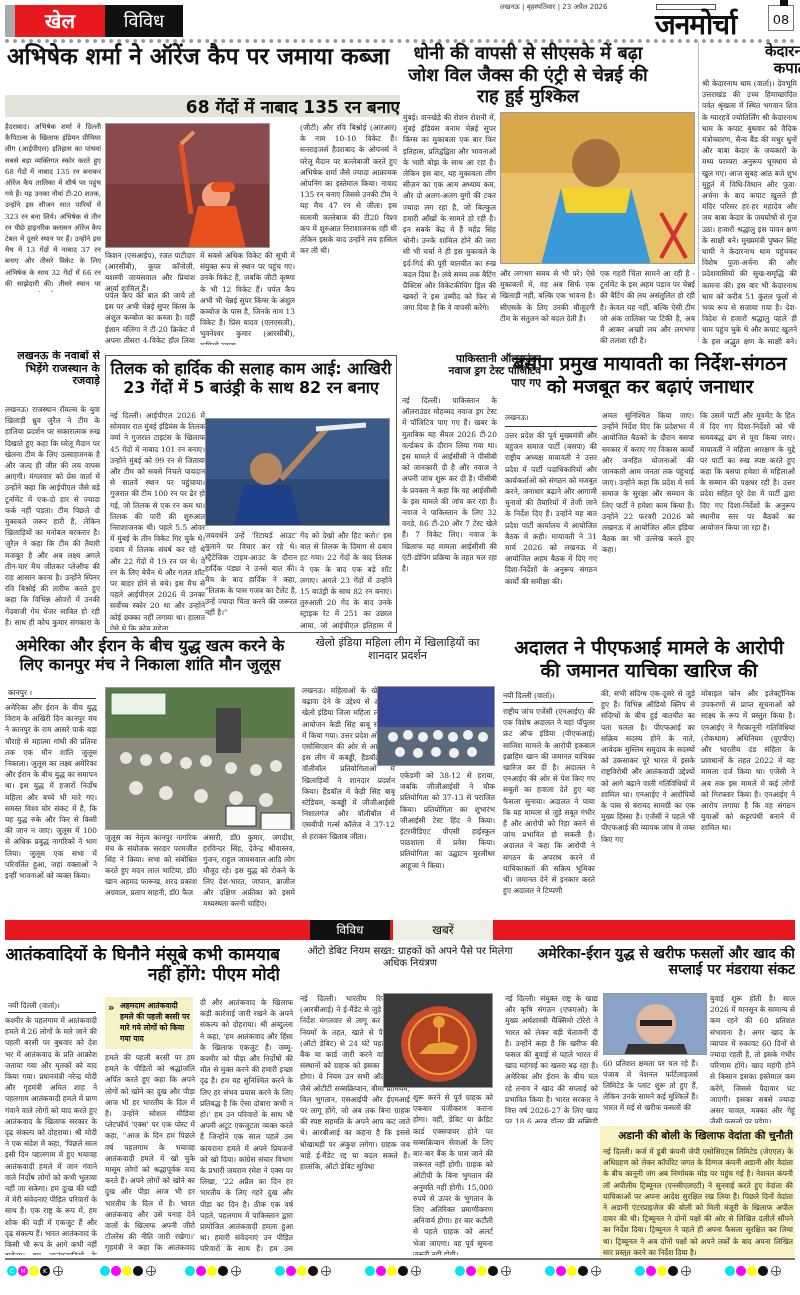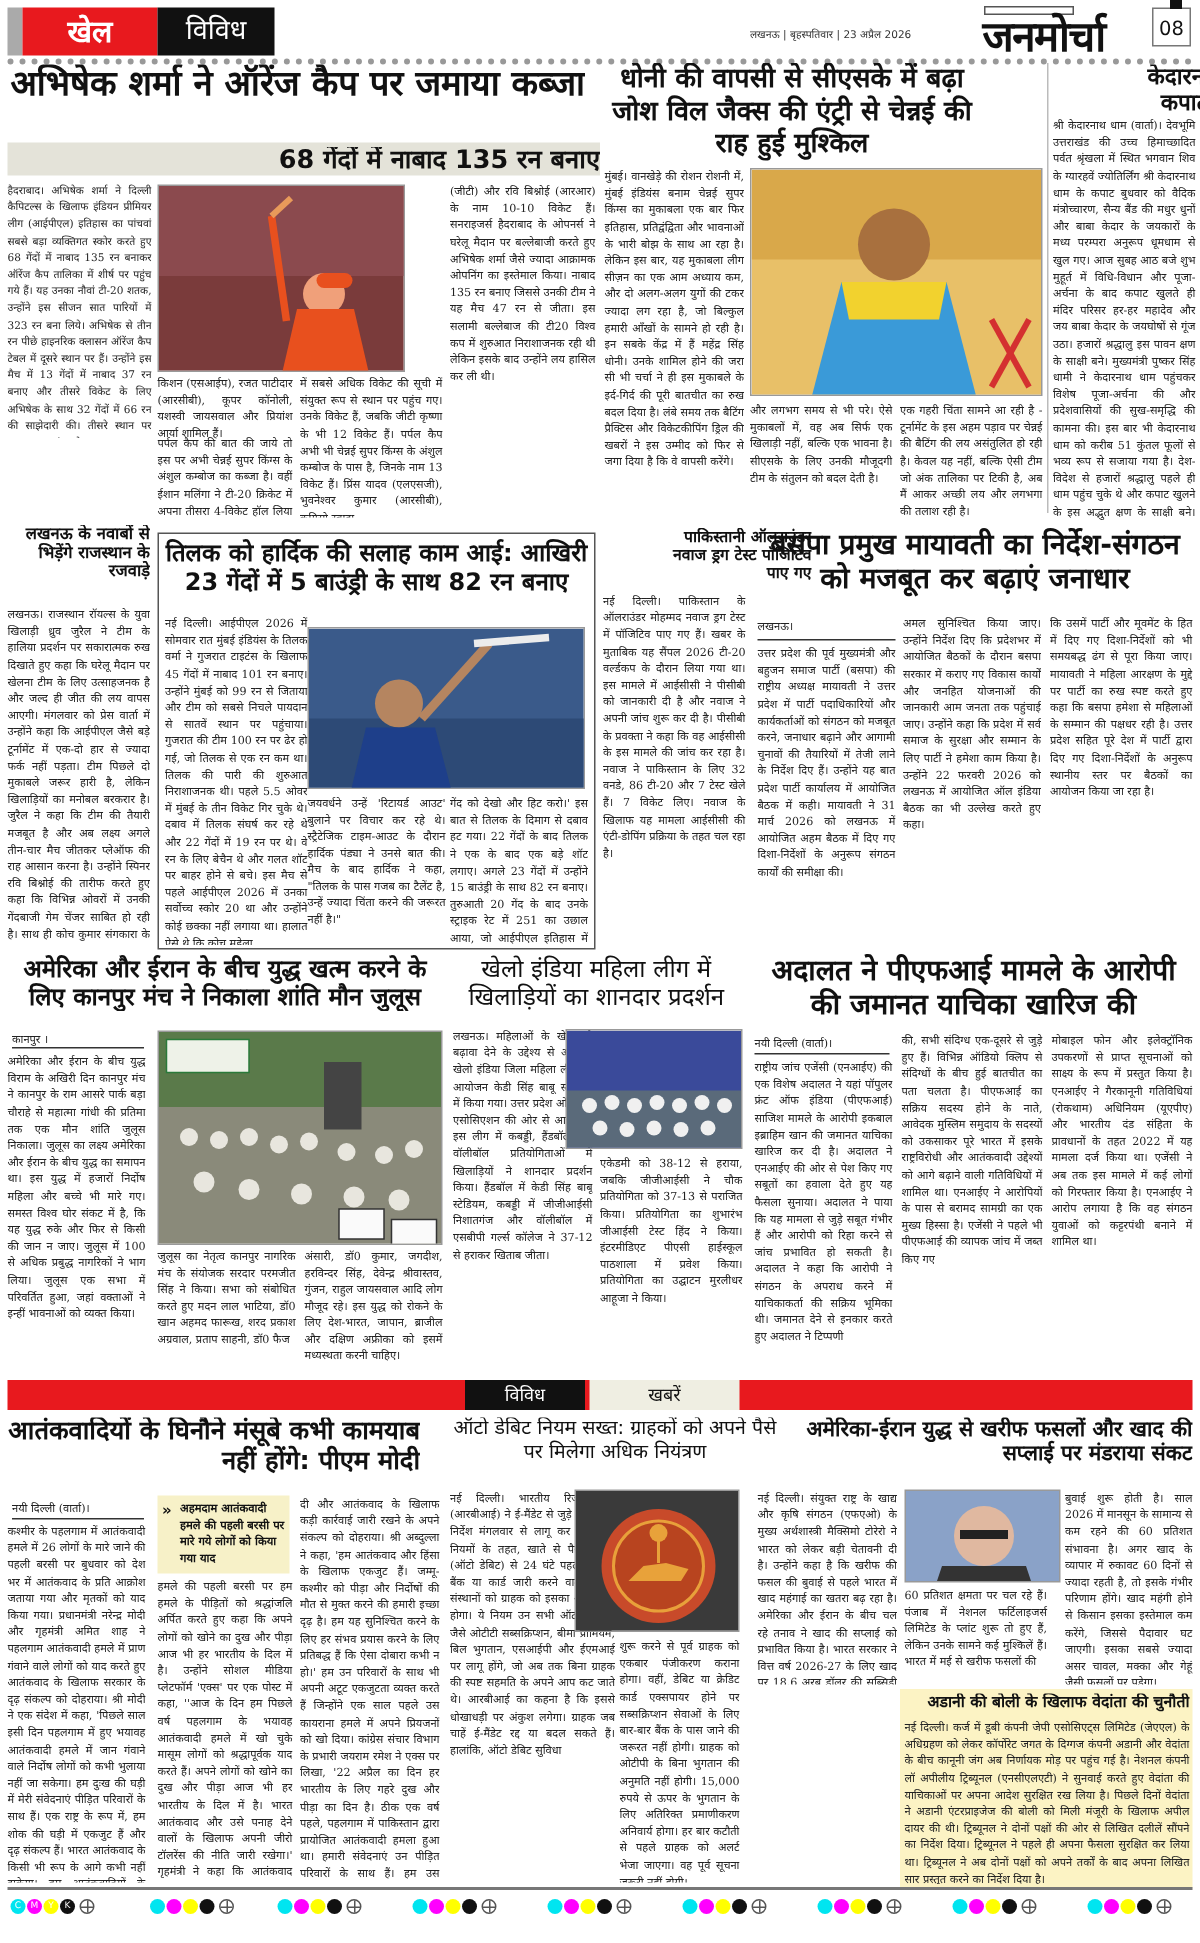--- a/index.html
+++ b/index.html
@@ -16,21 +16,21 @@
   .dateline{font-family:"DejaVu Serif","Liberation Serif",serif;font-size:7.4px;color:#222;}
   .vline{border-left:1px solid #bbb;}
 </style>
 </head>
 <body>
 
 <div class="abs" style="left:0;top:0;width:800px;height:38px;">
   <div class="abs" style="left:5px;top:5px;width:10px;height:32px;background:#aaa;"></div>
   <div class="abs" style="left:15px;top:5px;width:90px;height:32px;background:#e8191e;color:#fff;font-weight:bold;font-size:20px;text-align:center;line-height:32px;">खेल</div>
   <div class="abs" style="left:105px;top:5px;width:78px;height:32px;background:#111;color:#fff;font-size:18px;text-align:center;line-height:32px;">विविध</div>
-  <div class="abs" style="left:500px;top:18px;font-size:7px;color:#333;">लखनऊ | बृहस्पतिवार | 23 अप्रैल 2026</div>
+  <div class="abs" style="left:500px;top:2px;font-size:7px;color:#333;">लखनऊ | बृहस्पतिवार | 23 अप्रैल 2026</div>
   <div class="abs" style="left:656px;top:4px;width:60px;height:6px;border:1px solid #555;"></div>
   <div class="abs" style="left:655px;top:4px;font-size:28px;font-weight:bold;color:#111;letter-spacing:-1px;">जनमोर्चा</div>
   <div class="abs" style="left:768px;top:5px;width:26px;height:26px;border:1px solid #777;font-size:13px;text-align:center;line-height:28px;">08</div>
   <div class="abs" style="left:780px;top:0px;width:8px;height:6px;background:#111;"></div>
 </div>
 <div class="abs rule" style="left:5px;top:39px;width:790px;"></div>
 
 <div class="abs hl" style="left:5px;top:43px;width:385px;font-size:23px;">अभिषेक शर्मा ने ऑरेंज कैप पर जमाया कब्जा</div>
 <div class="abs" style="left:5px;top:95px;width:395px;height:22px;background:#e4e3d9;"></div>
 <div class="abs hl" style="left:5px;top:98px;width:395px;font-size:17px;">68 गेंदों में नाबाद 135 रन बनाए</div>
@@ -126,21 +126,21 @@
         <circle cx="130" cy="110" r="7"></circle>
         <circle cx="160" cy="112" r="7"></circle>
       </g>
     <rect x="120" y="118" width="30" height="20" fill="#fafafa" stroke="#333"></rect>
     <rect x="155" y="125" width="30" height="18" fill="#fafafa" stroke="#333"></rect>
   </svg>
 </div>
 <div class="abs caption" style="left:105px;top:832px;width:92px;height:75px;">जुलूस का नेतृत्व कानपुर नागरिक मंच के संयोजक सरदार परमजीत सिंह ने किया। सभा को संबोधित करते हुए मदन लाल भाटिया, डॉ0 खान अहमद फारूख, शरद प्रकाश अग्रवाल, प्रताप साहनी, डॉ0 फैज</div>
 <div class="abs caption" style="left:203px;top:832px;width:92px;height:75px;">अंसारी, डॉ0 कुमार, जगदीश, हरविन्दर सिंह, देवेन्द्र श्रीवास्तव, गुंजन, राहुल जायसवाल आदि लोग मौजूद रहे। इस युद्ध को रोकने के लिए देश-भारत, जापान, ब्राजील और दक्षिण अफ्रीका को इसमें मध्यस्थता करनी चाहिए।</div>
 
-<div class="abs hl-cond" style="left:300px;top:636px;width:195px;font-size:16px;">खेलो इंडिया महिला लीग में खिलाड़ियों का शानदार प्रदर्शन</div>
+<div class="abs hl-cond" style="left:300px;top:636px;width:195px;font-size:11px;">खेलो इंडिया महिला लीग में खिलाड़ियों का शानदार प्रदर्शन</div>
 <div class="abs body-text" style="left:302px;top:685px;width:93px;height:222px;">लखनऊ। महिलाओं के खेल को बढ़ावा देने के उद्देश्य से अस्मिता खेलो इंडिया जिला महिला लीग का आयोजन केडी सिंह बाबू स्टेडियम में किया गया। उत्तर प्रदेश ओलंपिक एसोसिएशन की ओर से आयोजित इस लीग में कबड्डी, हैंडबॉल और वॉलीबॉल प्रतियोगिताओं में खिलाड़ियों ने शानदार प्रदर्शन किया। हैंडबॉल में केडी सिंह बाबू स्टेडियम, कबड्डी में जीजीआईसी निशातगंज और वॉलीबॉल में एसबीपी गर्ल्स कॉलेज ने 37-12 से हराकर खिताब जीता।</div>
 <div class="abs photo" style="left:377px;top:686px;width:118px;height:80px;">
   <svg width="118" height="80">
     <rect width="118" height="80" fill="#3a4a9a"></rect>
     <rect x="0" y="40" width="118" height="40" fill="#5a6a7a"></rect>
     <g fill="#f0f0f0">
         <circle cx="15" cy="50" r="5"></circle>
         <circle cx="30" cy="48" r="5"></circle>
         <circle cx="45" cy="50" r="5"></circle>
         <circle cx="60" cy="48" r="5"></circle>
@@ -171,21 +171,21 @@
 <div class="abs hl" style="left:5px;top:945px;width:275px;font-size:17px;">आतंकवादियों के घिनौने मंसूबे कभी कामयाब नहीं होंगे: पीएम मोदी</div>
 <div class="abs dateline" style="left:8px;top:1000px;">नयी दिल्ली (वार्ता)।</div>
 <div class="abs" style="left:8px;top:1012px;width:88px;border-top:1px solid #333;"></div>
 <div class="abs body-text" style="left:5px;top:1015px;width:92px;height:240px;">कश्मीर के पहलगाम में आतंकवादी हमले में 26 लोगों के मारे जाने की पहली बरसी पर बुधवार को देश भर में आतंकवाद के प्रति आक्रोश जताया गया और मृतकों को याद किया गया। प्रधानमंत्री नरेन्द्र मोदी और गृहमंत्री अमित शाह ने पहलगाम आतंकवादी हमले में प्राण गंवाने वाले लोगों को याद करते हुए आतंकवाद के खिलाफ सरकार के दृढ़ संकल्प को दोहराया। श्री मोदी ने एक संदेश में कहा, 'पिछले साल इसी दिन पहलगाम में हुए भयावह आतंकवादी हमले में जान गंवाने वाले निर्दोष लोगों को कभी भुलाया नहीं जा सकेगा। हम दुःख की घड़ी में मेरी संवेदनाएं पीड़ित परिवारों के साथ हैं। एक राष्ट्र के रूप में, हम शोक की घड़ी में एकजुट हैं और दृढ़ संकल्प हैं। भारत आतंकवाद के किसी भी रूप के आगे कभी नहीं झुकेगा। हम आतंकवादियों के घिनौने मंसूबे कभी कामयाब नहीं होने देंगे।'</div>
 <div class="abs" style="left:105px;top:997px;width:88px;height:52px;background:#f7f1c8;"></div>
 <div class="abs" style="left:108px;top:1002px;font-size:10px;font-weight:bold;">»</div>
 <div class="abs" style="left:120px;top:1000px;width:70px;font-size:7.6px;font-weight:bold;line-height:11px;">अहमदाम आतंकवादी हमले की पहली बरसी पर मारे गये लोगों को किया गया याद</div>
 <div class="abs body-text" style="left:105px;top:1052px;width:90px;height:203px;">हमले की पहली बरसी पर हम हमले के पीड़ितों को श्रद्धांजलि अर्पित करते हुए कहा कि अपने लोगों को खोने का दुख और पीड़ा आज भी हर भारतीय के दिल में है। उन्होंने सोशल मीडिया प्लेटफॉर्म 'एक्स' पर एक पोस्ट में कहा, ''आज के दिन हम पिछले वर्ष पहलगाम के भयावह आतंकवादी हमले में खो चुके मासूम लोगों को श्रद्धापूर्वक याद करते हैं। अपने लोगों को खोने का दुख और पीड़ा आज भी हर भारतीय के दिल में है। भारत आतंकवाद और उसे पनाह देने वालों के खिलाफ अपनी जीरो टॉलरेंस की नीति जारी रखेगा।' गृहमंत्री ने कहा कि आतंकवाद मानवता का सबसे बड़ा दुश्मन है, जिसके खिलाफ हमें एकजुट होकर लड़ना और उसे परास्त करना होगा। जम्मू-कश्मीर के उप राज्यपाल मनोज सिन्हा और मुख्यमंत्री उमर अब्दुल्ला ने पीड़ितों को श्रद्धांजलि दी।</div>
 <div class="abs body-text" style="left:200px;top:997px;width:93px;height:258px;">दी और आतंकवाद के खिलाफ कड़ी कार्रवाई जारी रखने के अपने संकल्प को दोहराया। श्री अब्दुल्ला ने कहा, 'हम आतंकवाद और हिंसा के खिलाफ एकजुट हैं। जम्मू-कश्मीर को पीड़ा और निर्दोषों की मौत से मुक्त करने की हमारी इच्छा दृढ़ है। हम यह सुनिश्चित करने के लिए हर संभव प्रयास करने के लिए प्रतिबद्ध हैं कि ऐसा दोबारा कभी न हो।' हम उन परिवारों के साथ भी अपनी अटूट एकजुटता व्यक्त करते हैं जिन्होंने एक साल पहले उस कायराना हमले में अपने प्रियजनों को खो दिया। कांग्रेस संचार विभाग के प्रभारी जयराम रमेश ने एक्स पर लिखा, '22 अप्रैल का दिन हर भारतीय के लिए गहरे दुख और पीड़ा का दिन है। ठीक एक वर्ष पहले, पहलगाम में पाकिस्तान द्वारा प्रायोजित आतंकवादी हमला हुआ था। हमारी संवेदनाएं उन पीड़ित परिवारों के साथ हैं। हम उस स्थानीय घोड़ा-चालक (पोनी वाला) की बहादुरी को भी याद करते हैं जिसने एक पर्यटक को बचाने की कोशिश करते हुए अपनी जान गंवा दी।'</div>
 
-<div class="abs hl-cond" style="left:300px;top:945px;width:220px;font-size:13px;">ऑटो डेबिट नियम सख्त: ग्राहकों को अपने पैसे पर मिलेगा अधिक नियंत्रण</div>
+<div class="abs hl-cond" style="left:300px;top:945px;width:220px;font-size:10px;">ऑटो डेबिट नियम सख्त: ग्राहकों को अपने पैसे पर मिलेगा अधिक नियंत्रण</div>
 <div class="abs body-text" style="left:300px;top:993px;width:110px;height:262px;">नई दिल्ली। भारतीय रिजर्व बैंक (आरबीआई) ने ई-मैंडेट से जुड़े नए दिशा-निर्देश मंगलवार से लागू कर दिए। नए नियमों के तहत, खाते से पैसा काटने (ऑटो डेबिट) से 24 घंटे पहले संबंधित बैंक या कार्ड जारी करने वाले वित्तीय संस्थानों को ग्राहक को इसका अलर्ट देना होगा। ये नियम उन सभी ऑटो भुगतान जैसे ओटीटी सब्सक्रिप्शन, बीमा प्रीमियम, बिल भुगतान, एसआईपी और ईएमआई पर लागू होंगे, जो अब तक बिना ग्राहक की स्पष्ट सहमति के अपने आप कट जाते थे। आरबीआई का कहना है कि इससे धोखाधड़ी पर अंकुश लगेगा। ग्राहक जब चाहें ई-मैंडेट रद्द या बदल सकते हैं। हालांकि, ऑटो डेबिट सुविधा</div>
 <div class="abs photo" style="left:383px;top:993px;width:110px;height:95px;">
   <svg width="110" height="95">
     <rect width="110" height="95" fill="#3a3a3a"></rect>
     <circle cx="55" cy="50" r="38" fill="#c84a2a"></circle>
     <circle cx="55" cy="50" r="30" fill="#b8441f" stroke="#e8a03a" stroke-width="2"></circle>
     <path d="M35 60 L70 60 L75 52 L60 48 L45 50 Z" fill="#e8a23a"></path>
     <line x1="55" y1="48" x2="55" y2="30" stroke="#e8a23a" stroke-width="2"></line>
     <circle cx="55" cy="28" r="6" fill="#e8a23a"></circle>
   </svg>

